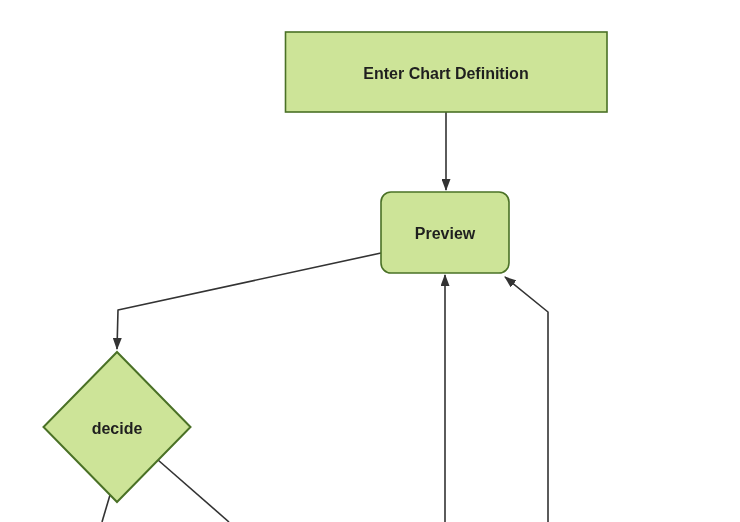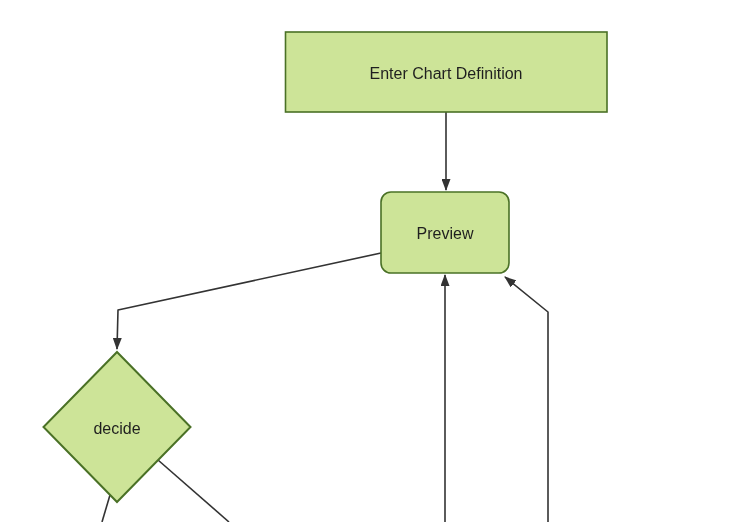--- a/index.html
+++ b/index.html
@@ -14,20 +14,21 @@
     width: 740px;
     height: 522px;
     background: var(--background);
     overflow: hidden;
     font-family: "Liberation Sans", sans-serif;
   }
   .canvas {
     position: relative;
     width: 740px;
     height: 522px;
+    font-weight: bold;
   }
   svg { display: block; }
   .node-shape {
     fill: var(--node-fill);
     stroke: var(--node-border);
     stroke-width: 1.6px;
   }
   .node-shape.diamond { stroke-width: 2px; }
   .edge-line {
     fill: none;

